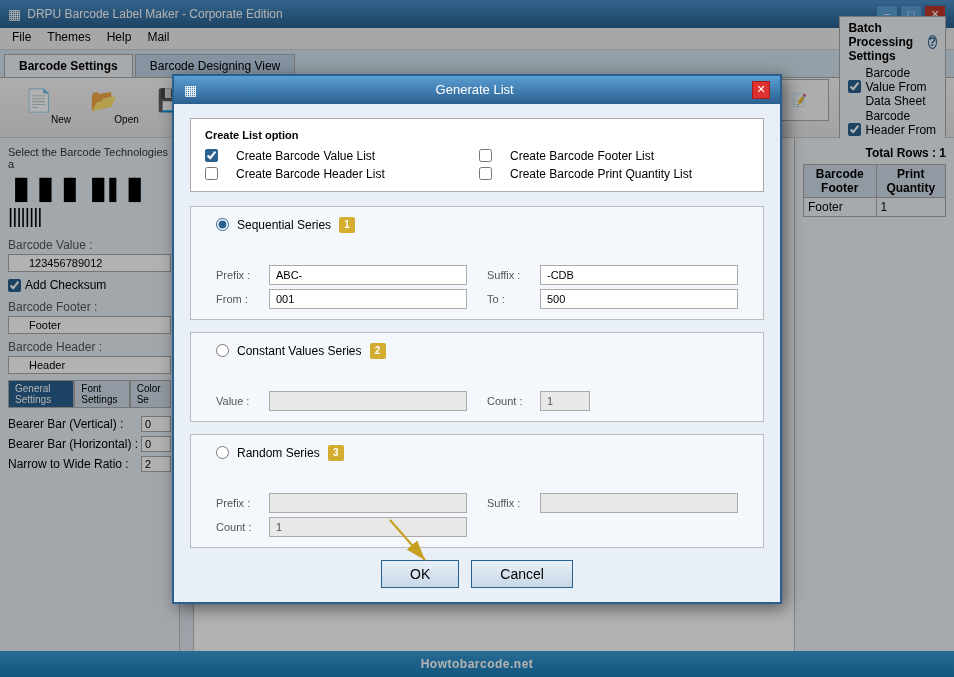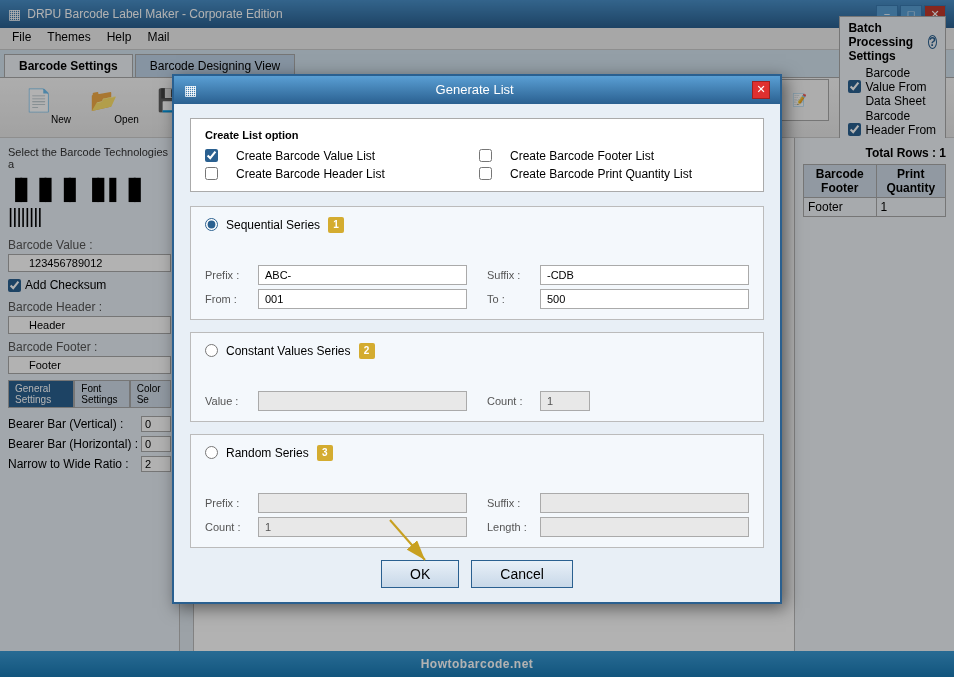--- a/index.html
+++ b/index.html
@@ -200,21 +200,21 @@
     }
     .create-list-title { font-size: 11px; font-weight: bold; margin-bottom: 8px; }
     .create-list-grid { display: grid; grid-template-columns: 1fr 1fr; gap: 4px; }
     .checkbox-row { display: flex; align-items: center; gap: 18px; font-size: 11px; }
     .cb { width: 13px; height: 13px; accent-color: #2a6090; }
 
     
     .series-section {
       border: 1px solid #bbb;
       background: #f4f8fc;
-      padding: 10px 14px;
+      padding: 10px 25px;
       margin-bottom: 12px;
     }
     .series-header { display: flex; align-items: center; gap: 8px; margin-bottom: 10px; }
     .series-radio { accent-color: #2a6090; }
     .series-number-badge {
       width: 16px; height: 16px; background: #d4ac30; color: white;
       font-size: 10px; font-weight: bold; display: flex; align-items: center;
       justify-content: center; border-radius: 2px;
     }
     .series-fields { display: grid; grid-template-columns: 1fr 1fr; gap: 8px 20px; margin-top: 32px; }
@@ -380,26 +380,26 @@
     </div>
     <div class="field-row">
       <div class="field-label">Barcode Value :</div>
       <input class="field-input" type="text" value="123456789012" style="">
     </div>
     <div class="checksum-row">
       <input type="checkbox" class="cb" checked="" style="">
       <span>Add Checksum</span>
     </div>
     <div class="field-row">
+      <div class="field-label">Barcode Footer :</div>
+      <input class="field-input" type="text" value="Footer" style="">
+    </div>
+    <div class="field-row">
       <div class="field-label">Barcode Header :</div>
       <input class="field-input" type="text" value="Header" style="">
-    </div>
-    <div class="field-row">
-      <div class="field-label">Barcode Footer :</div>
-      <input class="field-input" type="text" value="Footer" style="">
     </div>
     <div class="section-tabs">
       <div class="section-tab active">General Settings</div>
       <div class="section-tab">Font Settings</div>
       <div class="section-tab">Color Se</div>
     </div>
     <div class="num-field-row">
       <span>Bearer Bar (Vertical) :</span>
       <input class="num-input" type="number" value="0" style="">
     </div>
@@ -544,24 +544,20 @@
             <div class="series-field-row">
               <span class="series-label">Count :</span>
               <input class="series-input disabled" type="number" value="1" style="width: 50px;" disabled="">
             </div>
           </div>
           <div class="series-field-group">
             <div class="series-field-row">
               <span class="series-label">Suffix :</span>
               <input class="series-input disabled" type="text" disabled="" style="">
             </div>
-            <div class="series-field-row">
-              <span class="series-label">Length :</span>
-              <input class="series-input disabled" type="text" disabled="" style="">
-            </div>
           </div>
         </div>
       </div>
 
       <div class="dialog-buttons">
 
         <svg style="position:absolute;left:170px;top:-50px;width:120px;height:60px;" xmlns="http://www.w3.org/2000/svg">
           <defs>
             <marker id="arrowhead" markerWidth="10" markerHeight="7" refX="10" refY="3.5" orient="auto">
               <polygon points="0 0, 10 3.5, 0 7" fill="#c8a020"></polygon>

